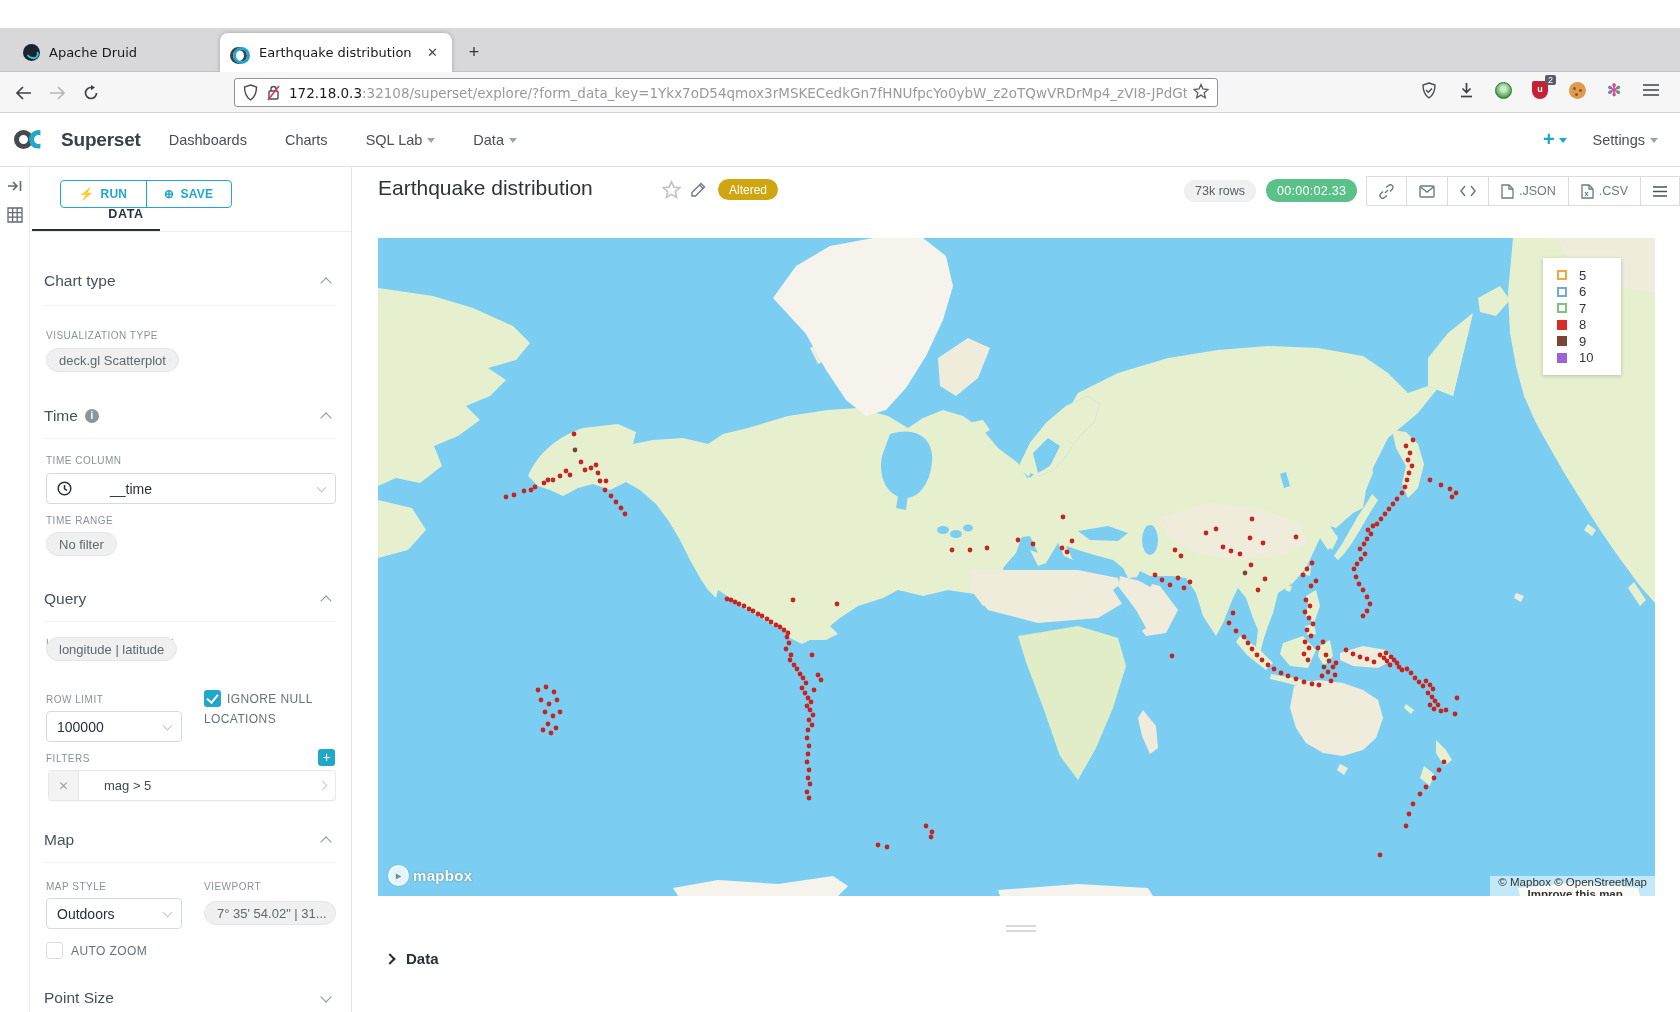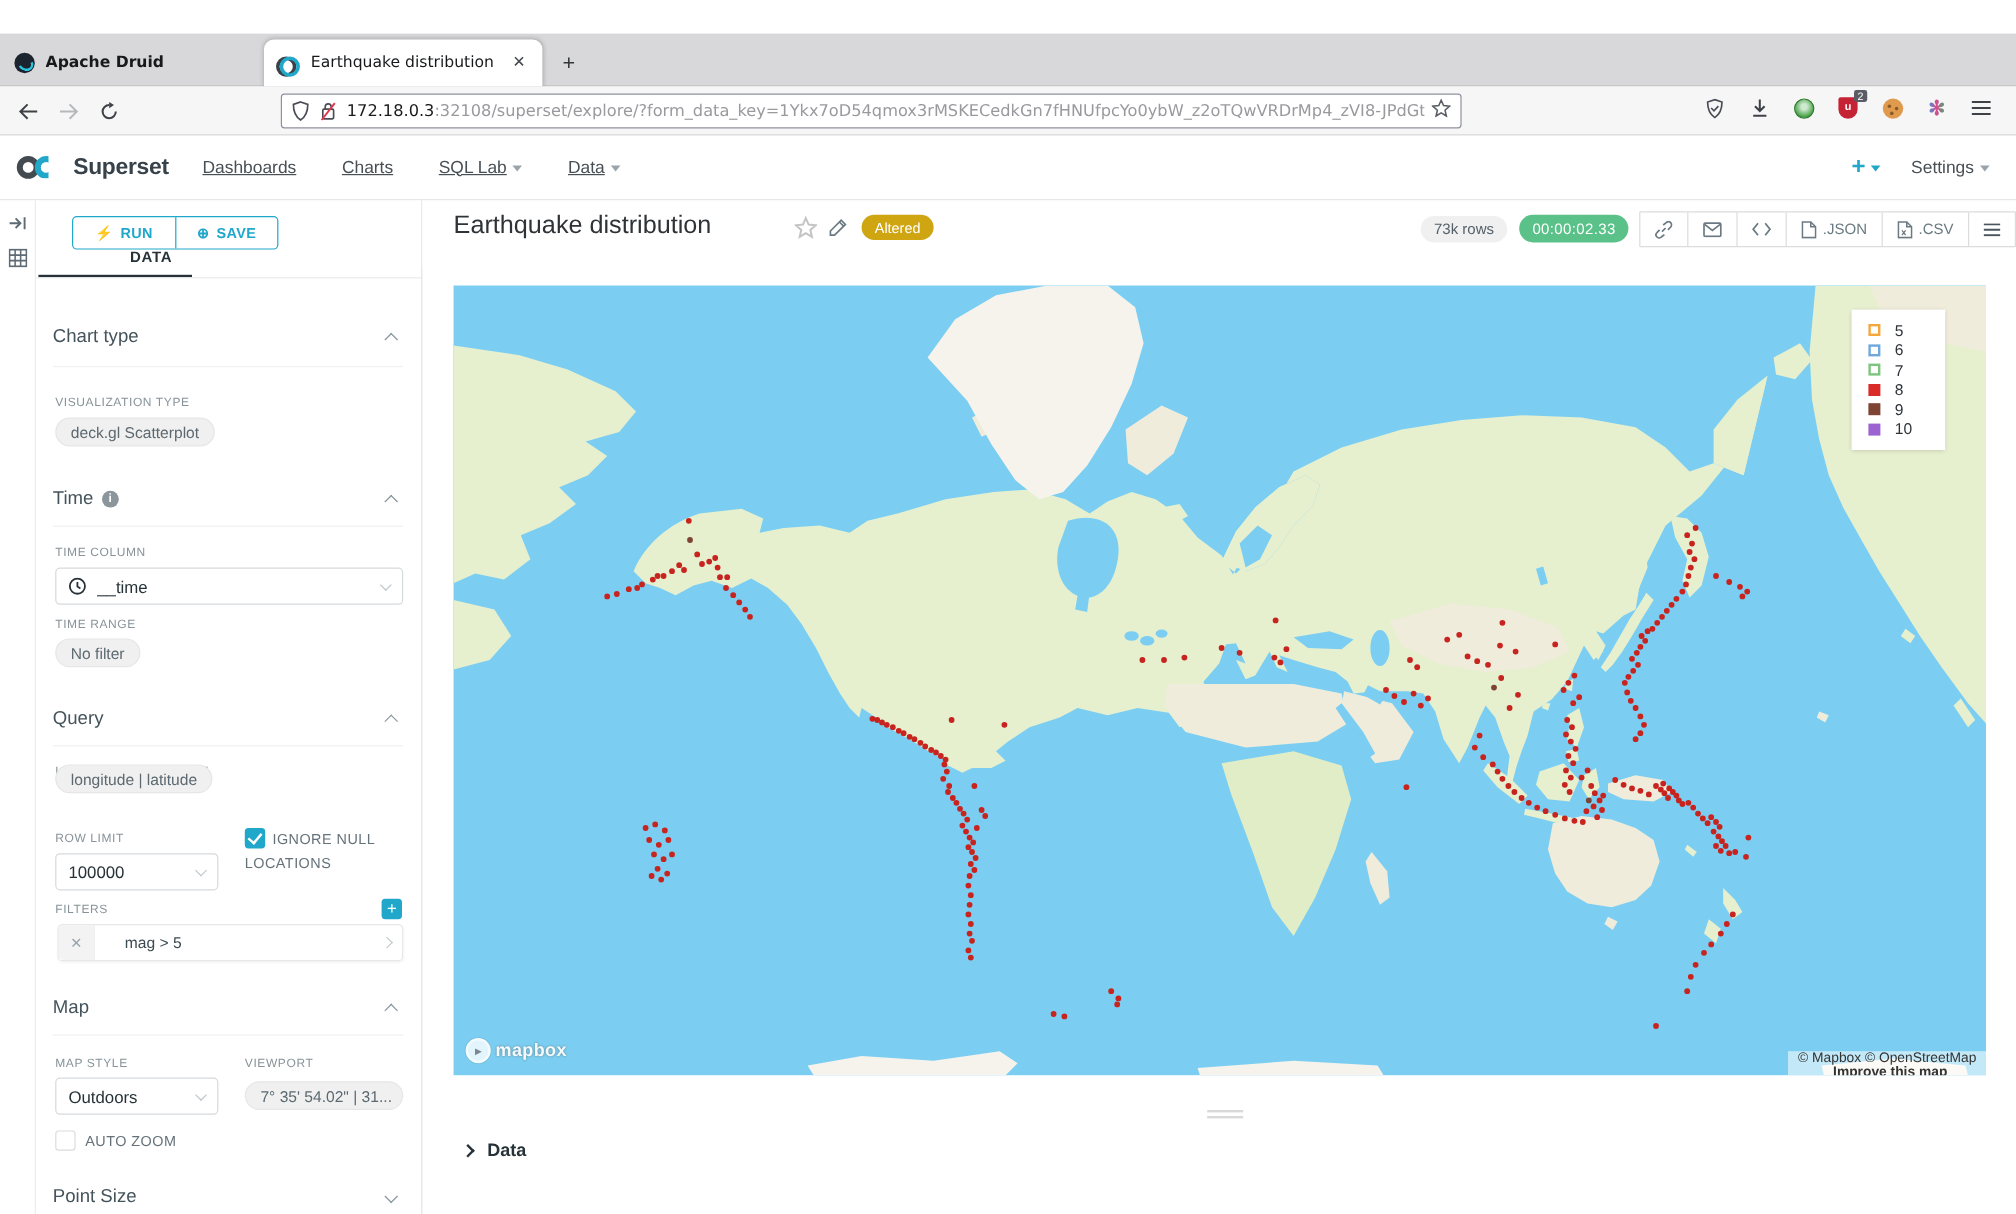--- a/index.html
+++ b/index.html
@@ -12,21 +12,21 @@
   #titlebar { left:0; top:0; width:1680px; height:28px; background:#45494d; display:flex; align-items:center; }
   #titlebar .wtitle { position:absolute; left:0; right:0; text-align:center; color:#ececec; font-size:13px; font-family:"DejaVu Sans", sans-serif;}
   .ffx-orb { position:absolute; left:10px; top:4px; width:19px; height:19px; border-radius:50%;
     background:radial-gradient(circle at 35% 30%, #ffd567 10%, #ff9a3c 45%, #e8443c 80%, #b5232f 100%); }
   .winctl { position:absolute; right:8px; top:0; height:28px; display:flex; align-items:center; gap:16px; }
   .winctl svg { display:block; }
   #winClose { width:18px; height:18px; border-radius:50%; background:#e9e9e9; display:flex; align-items:center; justify-content:center; }
 
   #tabbar { left:0; top:28px; width:1680px; height:44px; background:#d8d8da; border-bottom:1px solid #c2c2c4; }
   .tab { position:absolute; top:5px; height:39px; display:flex; align-items:center; padding:0 10px; font-size:13px; color:#17191b; font-family:"DejaVu Sans", sans-serif;}
-  .tab.inactive { left:2px; width:260px;font-weight:bold; }
+  .tab.inactive { left:13px; width:260px; }
   .tab.active { left:220px; width:232px; background:#fff; border-radius:8px 8px 0 0; box-shadow:0 0 4px rgba(0,0,0,.25); }
   .tab .tlabel { margin-left:9px; margin-right:auto; white-space:nowrap; overflow:hidden; }
   .tab .tclose { color:#45494d; font-size:13px; padding:2px 4px; }
   .fav-druid { width:17px; height:17px; border-radius:50%; background:#1c2430; position:relative; flex:0 0 auto;}
   .fav-druid::after{ content:""; position:absolute; left:3px; top:4px; width:9px; height:7px; border:2px solid #29c6e0; border-radius:50%; border-top-color:transparent; border-left-color:transparent; transform:rotate(20deg);}
   .fav-sst { width:20px; height:12px; position:relative; flex:0 0 auto;}
   .fav-sst::before, .fav-sst::after { content:""; position:absolute; top:0; width:11px; height:11px; border:3px solid #3b4147; border-radius:50%; }
   .fav-sst::before{ left:0; } .fav-sst::after{ right:0; border-color:#20a7c9; }
   #newtab { position:absolute; left:462px; top:12px; width:24px; height:24px; text-align:center; line-height:24px; font-size:18px; color:#33373b; }
 
@@ -48,21 +48,21 @@
 
   
   #navbar { left:0; top:113px; width:1680px; height:54px; background:#fff; border-bottom:1px solid #e0e0e0; display:flex; align-items:center; }
   .sst-logo { display:flex; align-items:center; margin-left:14px; }
   .sst-mark { width:40px; height:24px; position:relative; }
   .sst-mark i { position:absolute; top:2px; width:19px; height:19px; border:5px solid #434a50; border-radius:50%; }
   .sst-mark i:first-child { left:0; }
   .sst-mark i:last-child { left:15px; border-color:#20a7c9; clip-path:polygon(0 0,60% 0,60% 100%,0 100%); }
   .sst-name { font-size:19px; font-weight:bold; color:#37424a; margin-left:7px; letter-spacing:-.2px;}
   .navitems { display:flex; margin-left:28px; gap:38px; font-size:14.5px; color:#484f55; }
-  .navitem { display:flex; align-items:center; gap:5px;text-decoration:underline; }
+  .navitem { display:flex; align-items:center; gap:5px; }
   .caret { width:0; height:0; border-left:4px solid transparent; border-right:4px solid transparent; border-top:5px solid #9aa4aa; margin-top:2px;}
   .nav-right { position:absolute; right:22px; display:flex; align-items:center; gap:26px; }
   .plusbtn { color:#20a7c9; font-size:20px; font-weight:bold; display:flex; align-items:center; gap:4px;}
   .settings { font-size:14.5px; color:#484f55; display:flex; align-items:center; gap:5px;}
 
   
   #rail { left:0; top:167px; width:30px; height:845px; background:#fff; border-right:1px solid #ececec; }
   .rail-ic { position:absolute; left:7px; color:#5f6b74; }
   #sidebar { left:30px; top:167px; width:322px; height:845px; background:#fff; border-right:1px solid #e3e3e3; overflow:hidden; }
   .runsave { position:absolute; left:30px; top:13px; width:172px; height:28px; border:1px solid #20a7c9; border-radius:4px; display:flex; }
@@ -74,21 +74,21 @@
   .tabrow-line { position:absolute; left:0; top:64px; width:322px; height:1px; background:#ececec; }
 
   .sec-head { position:absolute; left:14px; width:286px; font-size:15.5px; color:#45535b; display:flex; align-items:center;}
   .sec-head .chev { margin-left:auto; }
   .chev { width:8px; height:8px; border-right:1.6px solid #8a969c; border-bottom:1.6px solid #8a969c; }
   .chev.up { transform:rotate(-135deg); margin-top:4px;}
   .chev.down { transform:rotate(45deg); margin-top:-2px;}
   .sec-line { position:absolute; left:14px; width:292px; height:1px; background:#f0f0f0; }
   .lbl { position:absolute; font-size:10px; color:#879399; letter-spacing:.5px; }
   .pill { position:absolute; height:24px; background:#f0f0f0; border:1px solid #e6e6e6; border-radius:12px; font-size:13px; color:#5c6970; display:flex; align-items:center; padding:0 12px; white-space:nowrap;}
-  .selbox { position:absolute; height:31px; background:#fff; border:1px solid #d5dadd; border-radius:4px; display:flex; align-items:center; padding:0 10px; font-size:14px; color:#263238;}
+  .selbox { position:absolute; height:31px; background:#fff; border:1px solid #d5dadd; border-radius:4px; display:flex; align-items:center; padding:0 10px; font-size:14px; color:#263238;gap:29px;}
   .selbox .dd { margin-left:auto; width:7px; height:7px; border-right:1.4px solid #bfc7cb; border-bottom:1.4px solid #bfc7cb; transform:rotate(45deg); margin-top:-3px;}
   .info-i { width:14px; height:14px; border-radius:50%; background:#8a969c; color:#fff; font-size:10px; font-weight:bold; text-align:center; line-height:14px; margin-left:7px; font-style:normal;}
   .cb { position:absolute; width:17px; height:17px; border-radius:3px; }
   .cb.on { background:#20a7c9; }
   .cb.on::after { content:""; position:absolute; left:5px; top:2px; width:5px; height:9px; border-right:2px solid #fff; border-bottom:2px solid #fff; transform:rotate(40deg);}
   .cb.off { background:#fff; border:1.5px solid #dcdcdc; }
   .cb-lbl { position:absolute; font-size:12px; color:#65727a; letter-spacing:.4px;}
   .plus-sq { position:absolute; width:17px; height:17px; background:#20a7c9; border-radius:3px; color:#fff; font-size:14px; line-height:16px; text-align:center; }
   .filterbox { position:absolute; left:18px; top:603px; width:288px; height:31px; border:1px solid #e8e8e8; border-radius:4px; background:#fff; display:flex; align-items:center; box-shadow:0 1px 2px rgba(0,0,0,.04);}
   .filterx { width:30px; align-self:stretch; background:#f3f3f3; border-right:1px solid #e8e8e8; border-radius:4px 0 0 4px; color:#9aa4aa; font-size:12px; display:flex; align-items:center; justify-content:center;}

